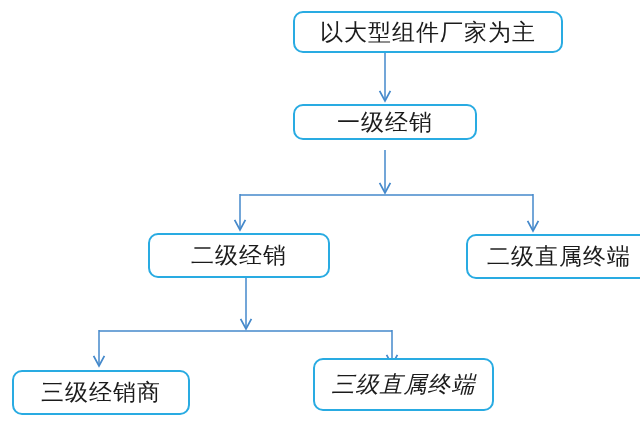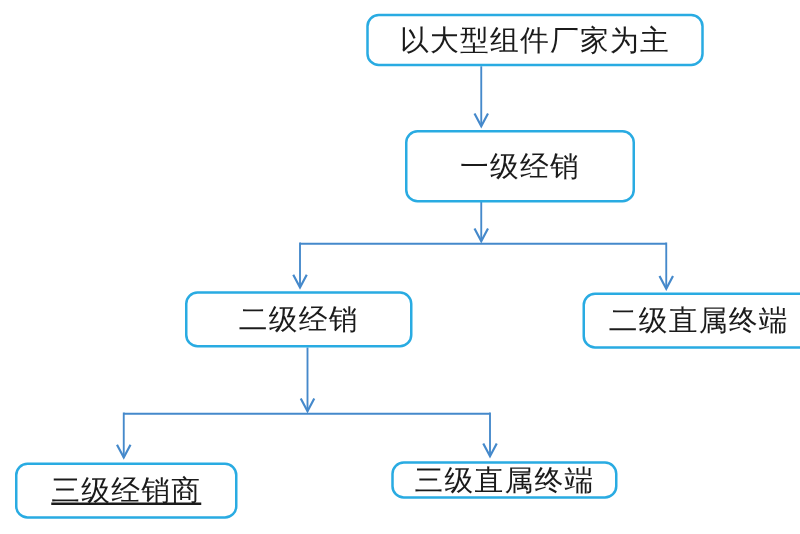--- a/index.html
+++ b/index.html
@@ -30,25 +30,25 @@
     background:var(--node_fill);
     border:2.5px solid var(--node_border);
     border-radius:10px;
     display:flex;align-items:center;justify-content:center;
     font-size:23px;
     letter-spacing:1px;
     color:var(--text);
     white-space:nowrap;
   }
   #node-root        {left:293px;top:11px; width:270px;height:42px;}
-  #node-level1      {left:293px;top:104px;width:184px;height:58px;margin-left:31px;}
+  #node-level1      {left:293px;top:104px;width:184px;height:36px;}
   #node-level2-left {left:148px;top:233px;width:182px;height:45px;text-align:right;}
   #node-level2-right{left:450px;top:234px;width:186px;height:45px;margin-left:16px;}
-  #node-level3-left {left:12px; top:370px;width:178px;height:45px;text-decoration:underline;}
-  #node-level3-right{left:313px;top:369px;width:181px;height:30px;}
+  #node-level3-left {left:12px; top:370px;width:178px;height:45px;}
+  #node-level3-right{left:313px;top:358px;width:181px;height:53px;font-style:italic;}
   .edge{stroke:var(--connector);stroke-width:1.5;fill:none;}
 </style>
 </head>
 <body>
 
 <div class="canvas">
 
   <svg class="connector-layer" width="640" height="427" viewBox="0 0 640 427" xmlns="http://www.w3.org/2000/svg">
     <defs>
       <marker id="arrow" viewBox="0 0 10 10" refX="8.5" refY="5" markerWidth="9" markerHeight="9" orient="auto" markerUnits="strokeWidth">

